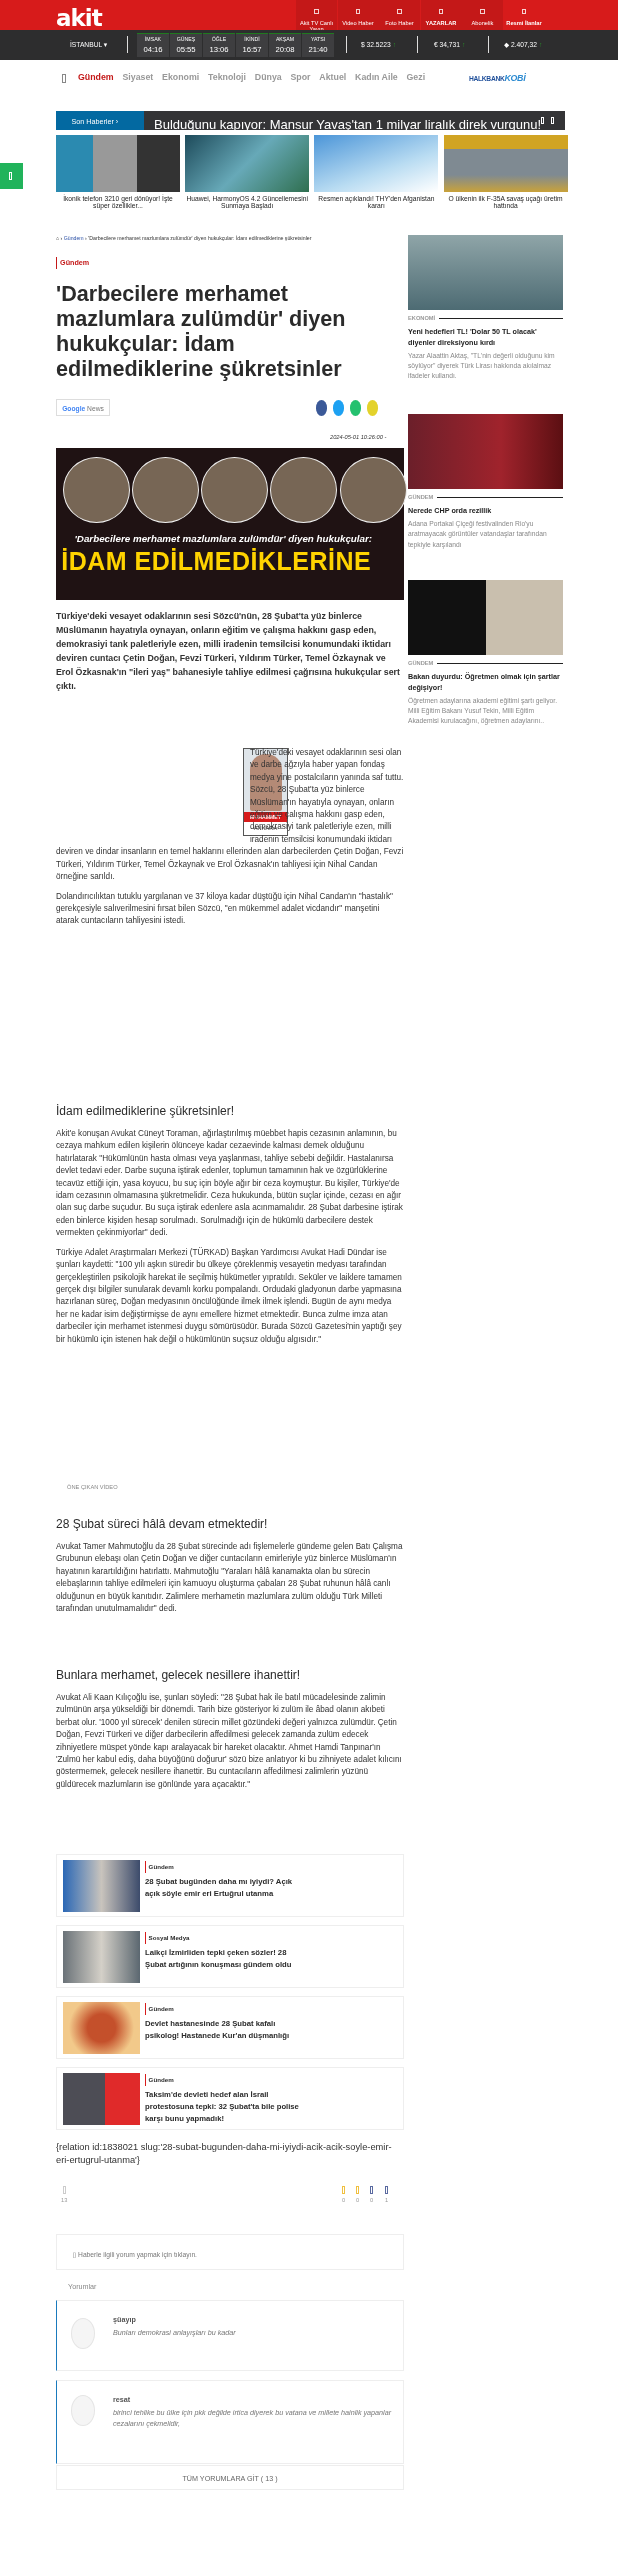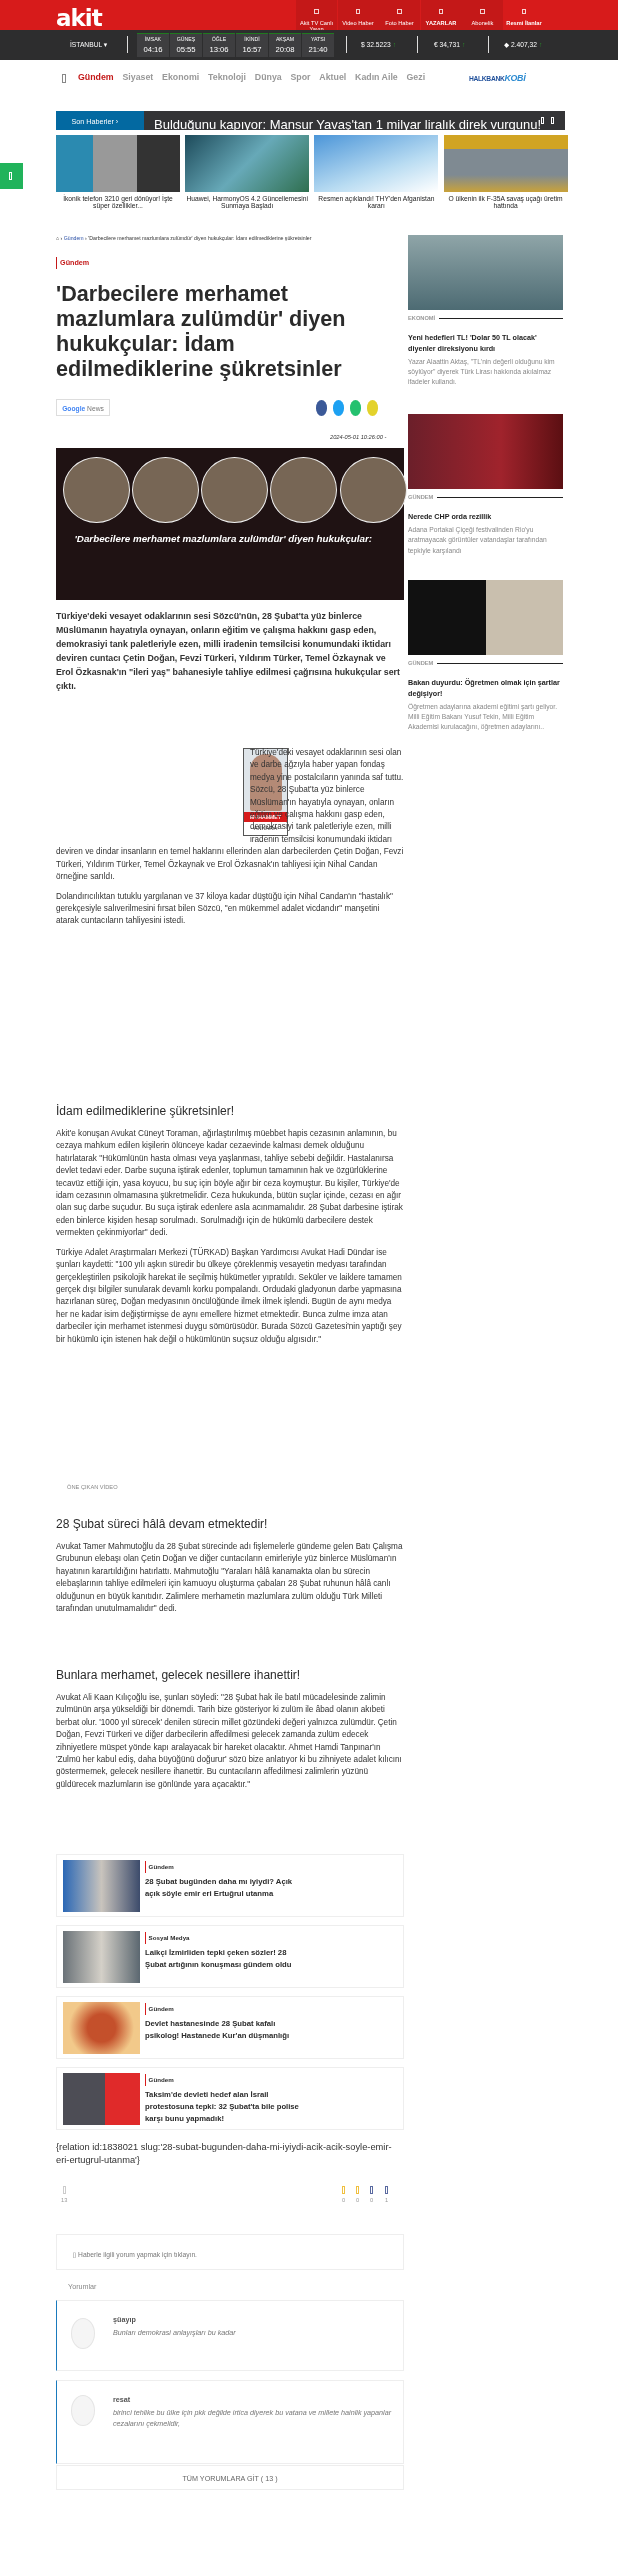--- a/index.html
+++ b/index.html
@@ -71,21 +71,21 @@
 .ylab{position:absolute;left:68px;top:2282px;font-size:7.2px;color:#888}
 .cmt{position:absolute;left:56px;width:348px;border:0.5px solid #eee;border-left:1.5px solid #1a7abd;background:#fff}
 .cmt .av{position:absolute;left:14.4px;width:24px;height:31px;border-radius:50%;background:#f5f5f5;border:0.5px solid #e5e5e5}
 .cmt .un{position:absolute;left:56px;font-size:7.2px;font-weight:bold;color:#555}
 .cmt .tx{position:absolute;left:56px;width:289px;font-size:7.2px;font-style:italic;color:#777;line-height:10.8px}
 .allc{position:absolute;left:56px;top:2465px;width:348px;height:25px;border:0.5px solid #eee;text-align:center;line-height:25px;font-size:7.2px;color:#666}
 .side{position:absolute;left:408px;width:155px}
 .side .img{height:75px}
 .side .sc{font-size:5.7px;font-weight:bold;color:#999;display:flex;align-items:center;gap:4.1px;margin-top:5.2px}
 .side .sc:after{content:"";flex:1;height:1px;background:#222}
-.side .st{font-size:7.2px;font-weight:bold;line-height:10.8px;margin-top:12px;color:#222}
+.side .st{font-size:7.2px;font-weight:bold;line-height:10.8px;margin-top:6px;color:#222}
 .side .sd{font-size:6.7px;color:#888;line-height:10.3px;margin-top:2.1px}
 </style>
 </head>
 <body>
 
 <div class="topbar">
   <div class="logo">akit</div>
   <div class="topnav">
     <div class="tn"><span class="ic"></span><span>Akit TV Canlı Yayın</span></div>
     <div class="tn"><span class="ic"></span><span>Video Haber</span></div>
@@ -177,20 +177,21 @@
 
 <div class="heroimg">
   <div class="faces">
       <span></span>
       <span></span>
       <span></span>
       <span></span>
       <span></span>
     </div>
   <div class="sub">'Darbecilere merhamet mazlumlara zulümdür' diyen hukukçular:</div>
+  <div class="l1">İDAM EDİLMEDİKLERİNE</div>
 </div>
 
 <p class="lead">Türkiye'deki vesayet odaklarının sesi Sözcü'nün, 28 Şubat'ta yüz binlerce Müslümanın hayatıyla oynayan, onların eğitim ve çalışma hakkını gasp eden, demokrasiyi tank paletleriyle ezen, milli iradenin temsilcisi konumundaki iktidarı deviren cuntacı Çetin Doğan, Fevzi Türkeri, Yıldırım Türker, Temel Özkaynak ve Erol Özkasnak'ın "ileri yaş" bahanesiyle tahliye edilmesi çağrısına hukukçular sert çıktı.</p>
 
 <div class="author">
   <div class="face"></div>
   <div class="nm">MUHAMMET KUTLU</div>
   <div class="ct">ANKARA</div>
 </div>
 <div class="body" style="top:747px">

